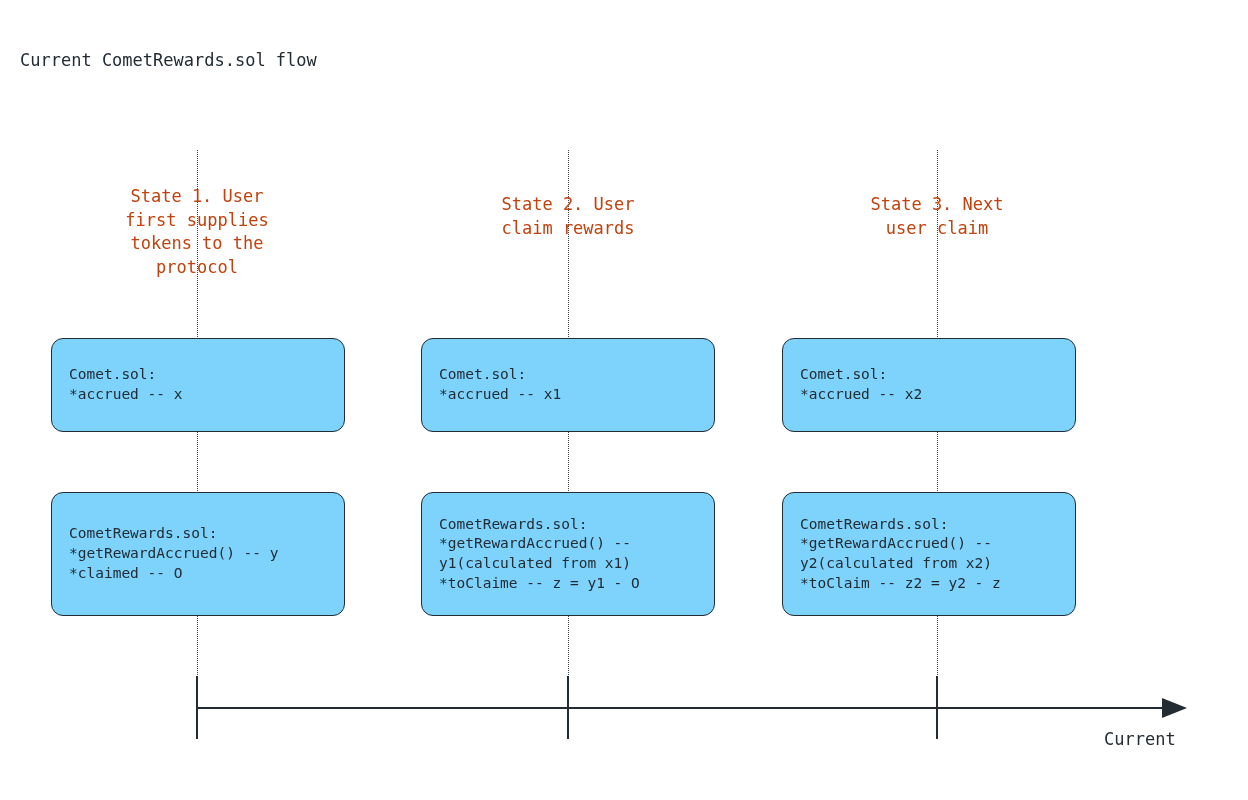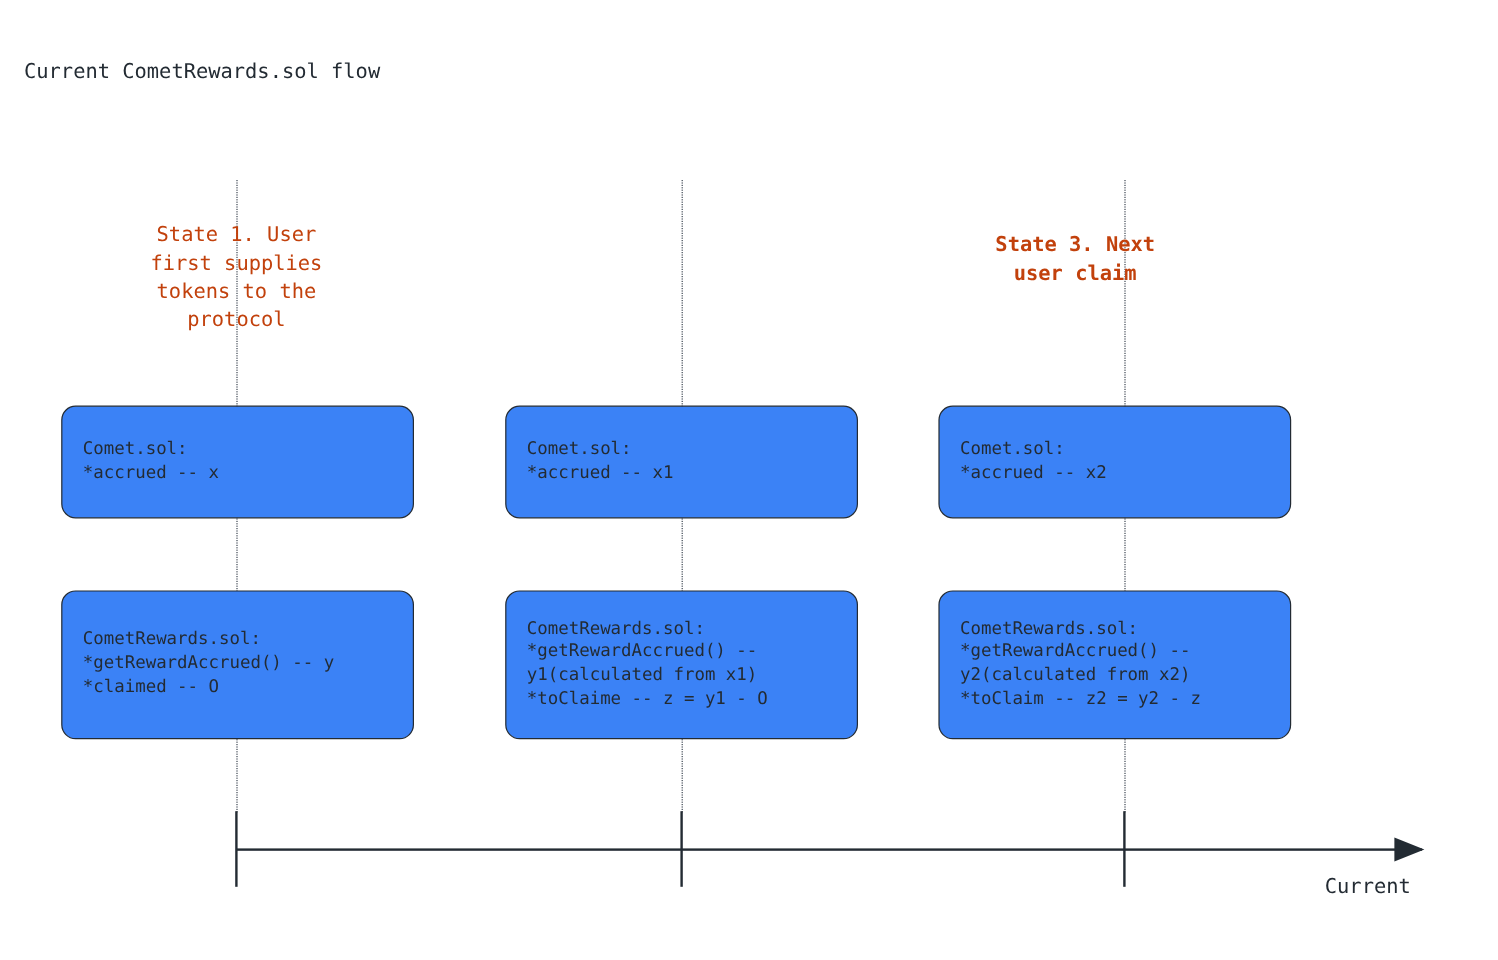--- a/index.html
+++ b/index.html
@@ -53,21 +53,21 @@
     color: #c2410c;
     white-space: pre-line;
   }
 
   
   .node-box {
     position: absolute;
     box-sizing: border-box;
     border: 1.7px solid #232b33;
     border-radius: 12px;
-    background: #3b82f6;
+    background: #7dd3fc;
     display: flex;
     align-items: center;
   }
   .node-text {
     font-size: 14.5px;
     line-height: 19.7px;
     color: #232b33;
     white-space: pre-line;
     padding-left: 17px;
     padding-right: 8px;
@@ -118,22 +118,24 @@
 
   <div class="lifeline" style="left:197px;"></div>
   <div class="lifeline" style="left:568px;"></div>
   <div class="lifeline" style="left:937px;"></div>
 
   <div class="state-caption" style="left:77px; top:185px; width:240px;">State 1. User
 first supplies
 tokens to the
 protocol</div>
 
+  <div class="state-caption" style="left:448px; top:193px; width:240px;">State 2. User
+claim rewards</div>
 
-  <div class="state-caption" style="left:776px; top:193px; width:240px;font-weight:bold;">State 3. Next
+  <div class="state-caption" style="left:817px; top:193px; width:240px;">State 3. Next
 user claim</div>
 
   <div class="node-box" style="left:51px; top:338px; width:294px; height:94px;">
     <div class="node-text">Comet.sol:
 *accrued -- x</div>
   </div>
 
   <div class="node-box" style="left:421px; top:338px; width:294px; height:94px;">
     <div class="node-text">Comet.sol:
 *accrued -- x1</div>

